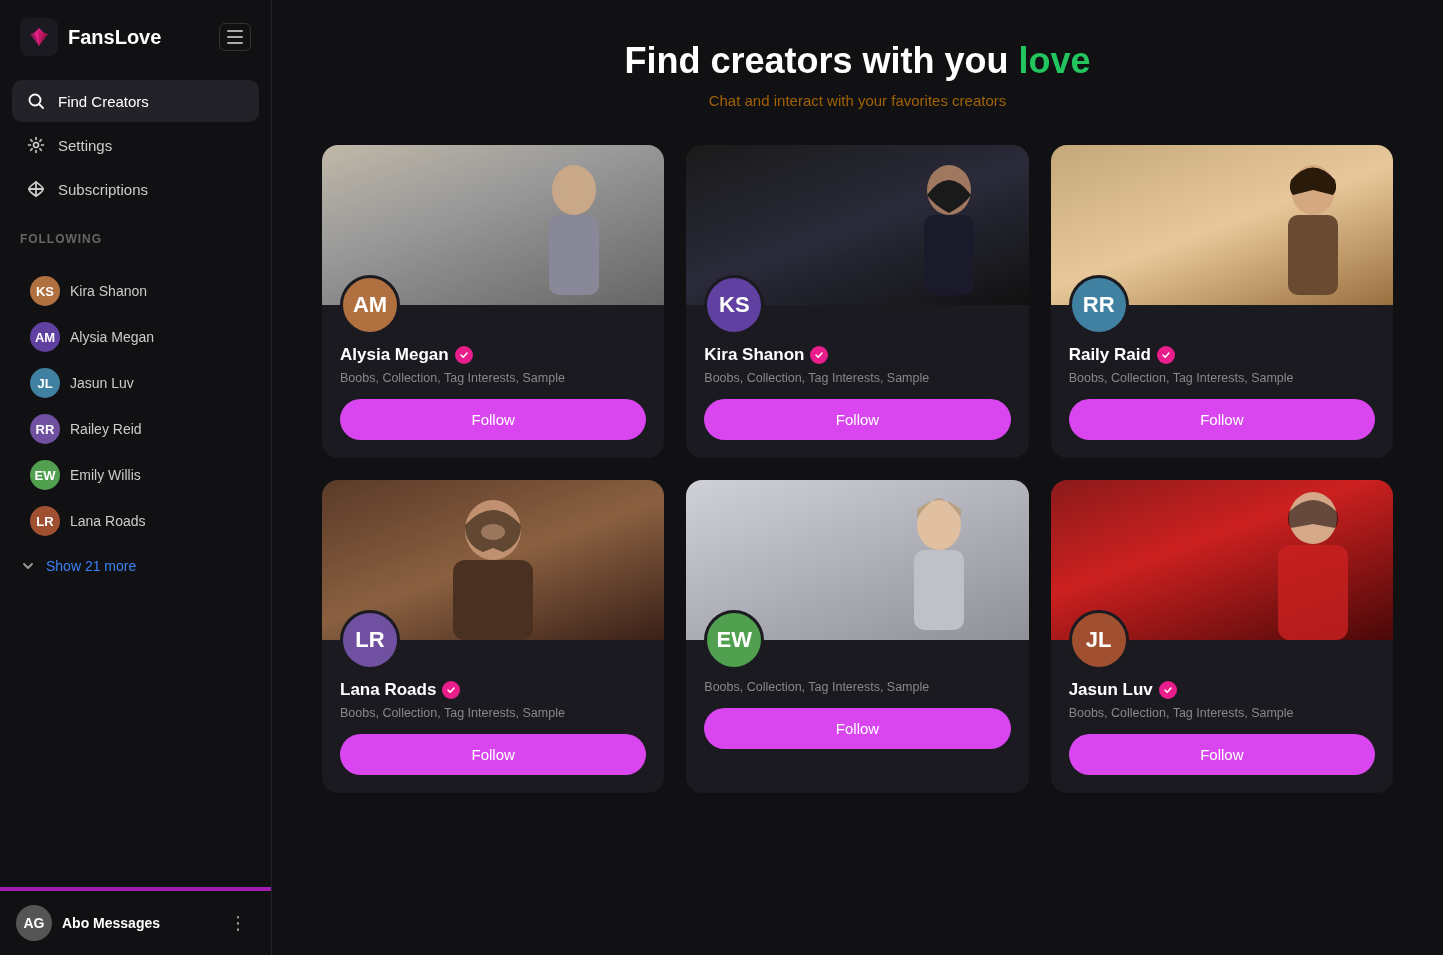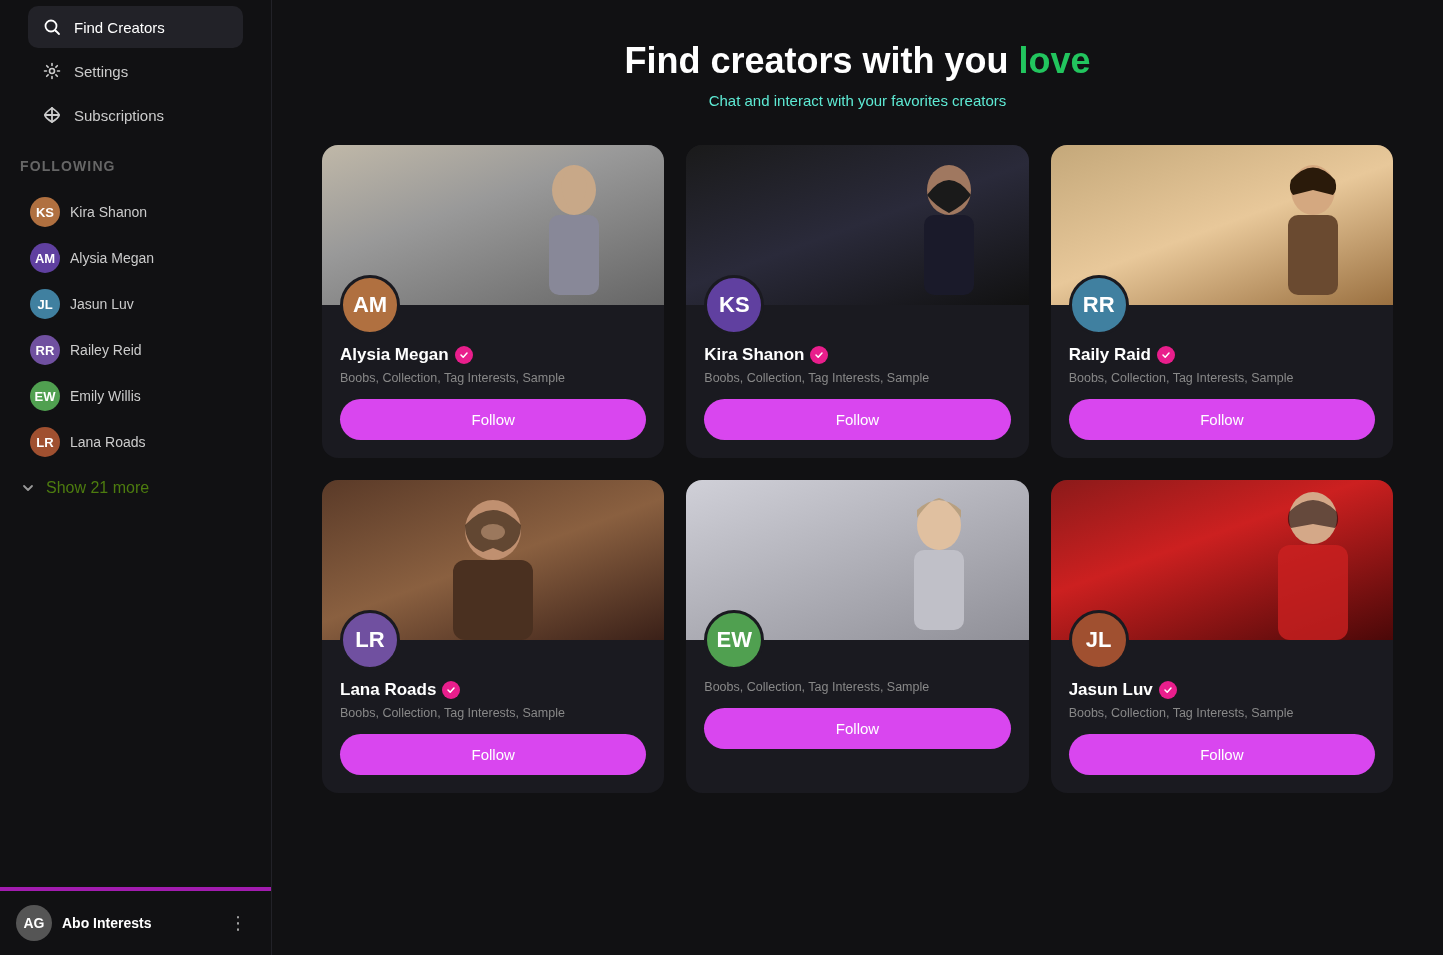--- a/index.html
+++ b/index.html
@@ -50,21 +50,21 @@
       width: 32px;
       height: 28px;
       cursor: pointer;
       display: flex;
       align-items: center;
       justify-content: center;
       color: #aaa;
     }
 
     .sidebar-nav {
-      padding: 6px 28px;
+      padding: 6px 12px;
       display: flex;
       flex-direction: column;
       gap: 2px;
       text-align: right;
     }
 
     .nav-item {
       display: flex;
       align-items: center;
       gap: 12px;
@@ -104,26 +104,26 @@
       align-items: center;
       justify-content: center;
       margin-left: auto;
     }
 
     .following-section {
       padding: 16px 20px 8px 20px;
     }
 
     .following-label {
-      font-size: 14px;
+      font-size: 12px;
       font-weight: 600;
       color: #666;
       letter-spacing: 0.08em;
       text-transform: uppercase;
-      margin-bottom: 16px;
+      margin-bottom: 23px;
     }
 
     .following-list {
       display: flex;
       flex-direction: column;
       gap: 2px;
     }
 
     .following-item {
       display: flex;
@@ -150,22 +150,22 @@
       font-weight: 600;
       color: #fff;
     }
 
     .show-more {
       display: flex;
       align-items: center;
       gap: 10px;
       padding: 7px 20px;
       cursor: pointer;
-      font-size: 16px;
-      color: #4d7c0f;
+      font-size: 14px;
+      color: #3b82f6;
     }
 
     .sidebar-footer {
       margin-top: auto;
       border-top: 4px solid #a21caf;
       padding: 14px 16px;
       display: flex;
       align-items: center;
       gap: 10px;
     }
@@ -220,21 +220,21 @@
       color: #fff;
       margin-bottom: 10px;
     }
 
     .page-title .love {
       color: #22c55e;
     }
 
     .page-subtitle {
       font-size: 15px;
-      color: #5eead4;
+      color: #a16207;
     }
 
     .creators-grid {
       display: grid;
       grid-template-columns: repeat(3, 1fr);
       gap: 22px;
     }
 
     .creator-card {
       background: #1a1a20;
@@ -334,20 +334,37 @@
 
     
     .main::-webkit-scrollbar { width: 6px; }
     .main::-webkit-scrollbar-track { background: transparent; }
     .main::-webkit-scrollbar-thumb { background: #333; border-radius: 3px; }
   </style>
 </head>
 <body>
 
 <aside class="sidebar">
+  <div class="sidebar-logo">
+
+    <svg class="logo-icon" viewBox="0 0 38 38" fill="none" xmlns="http://www.w3.org/2000/svg">
+      <rect width="38" height="38" rx="8" fill="#1a1a20"></rect>
+      <path d="M19 10 L24 15 L19 28 L14 15 Z" fill="#e91e8c" opacity="0.9"></path>
+      <path d="M10 16 L19 13 L19 28 Z" fill="#e91e8c" opacity="0.6"></path>
+      <path d="M28 16 L19 13 L19 28 Z" fill="#c0155a" opacity="0.8"></path>
+    </svg>
+    <span class="logo-text">FansLove</span>
+    <button class="sidebar-toggle">
+      <svg width="16" height="14" viewBox="0 0 16 14" fill="none">
+        <rect y="0" width="16" height="2" rx="1" fill="#aaa"></rect>
+        <rect y="6" width="16" height="2" rx="1" fill="#aaa"></rect>
+        <rect y="12" width="16" height="2" rx="1" fill="#aaa"></rect>
+      </svg>
+    </button>
+  </div>
 
   <nav class="sidebar-nav">
 
     <div class="nav-item active">
       <span class="nav-icon">
         <svg width="18" height="18" viewBox="0 0 18 18" fill="none">
           <circle cx="8" cy="8" r="5.5" stroke="#fff" stroke-width="1.8"></circle>
           <line x1="12.5" y1="12.5" x2="16" y2="16" stroke="#fff" stroke-width="1.8" stroke-linecap="round"></line>
         </svg>
       </span>
@@ -411,21 +428,21 @@
     <svg width="16" height="16" viewBox="0 0 16 16" fill="none">
       <path d="M4 6 L8 10 L12 6" stroke="#999" stroke-width="1.8" stroke-linecap="round" stroke-linejoin="round"></path>
     </svg>
     <span>Show 21 more</span>
   </div>
 
   <div class="sidebar-footer">
     <div class="footer-avatar">
       <span>AG</span>
     </div>
-    <span class="footer-name">Abo Interests</span>
+    <span class="footer-name">Abo Messages</span>
     <button class="footer-menu-btn">⋮</button>
   </div>
 </aside>
 
 <main class="main">
   <div class="page-header">
     <h1 class="page-title">
       <span>Find creators with you </span><span class="love">love</span>
     </h1>
     <p class="page-subtitle">Chat and interact with your favorites creators</p>

